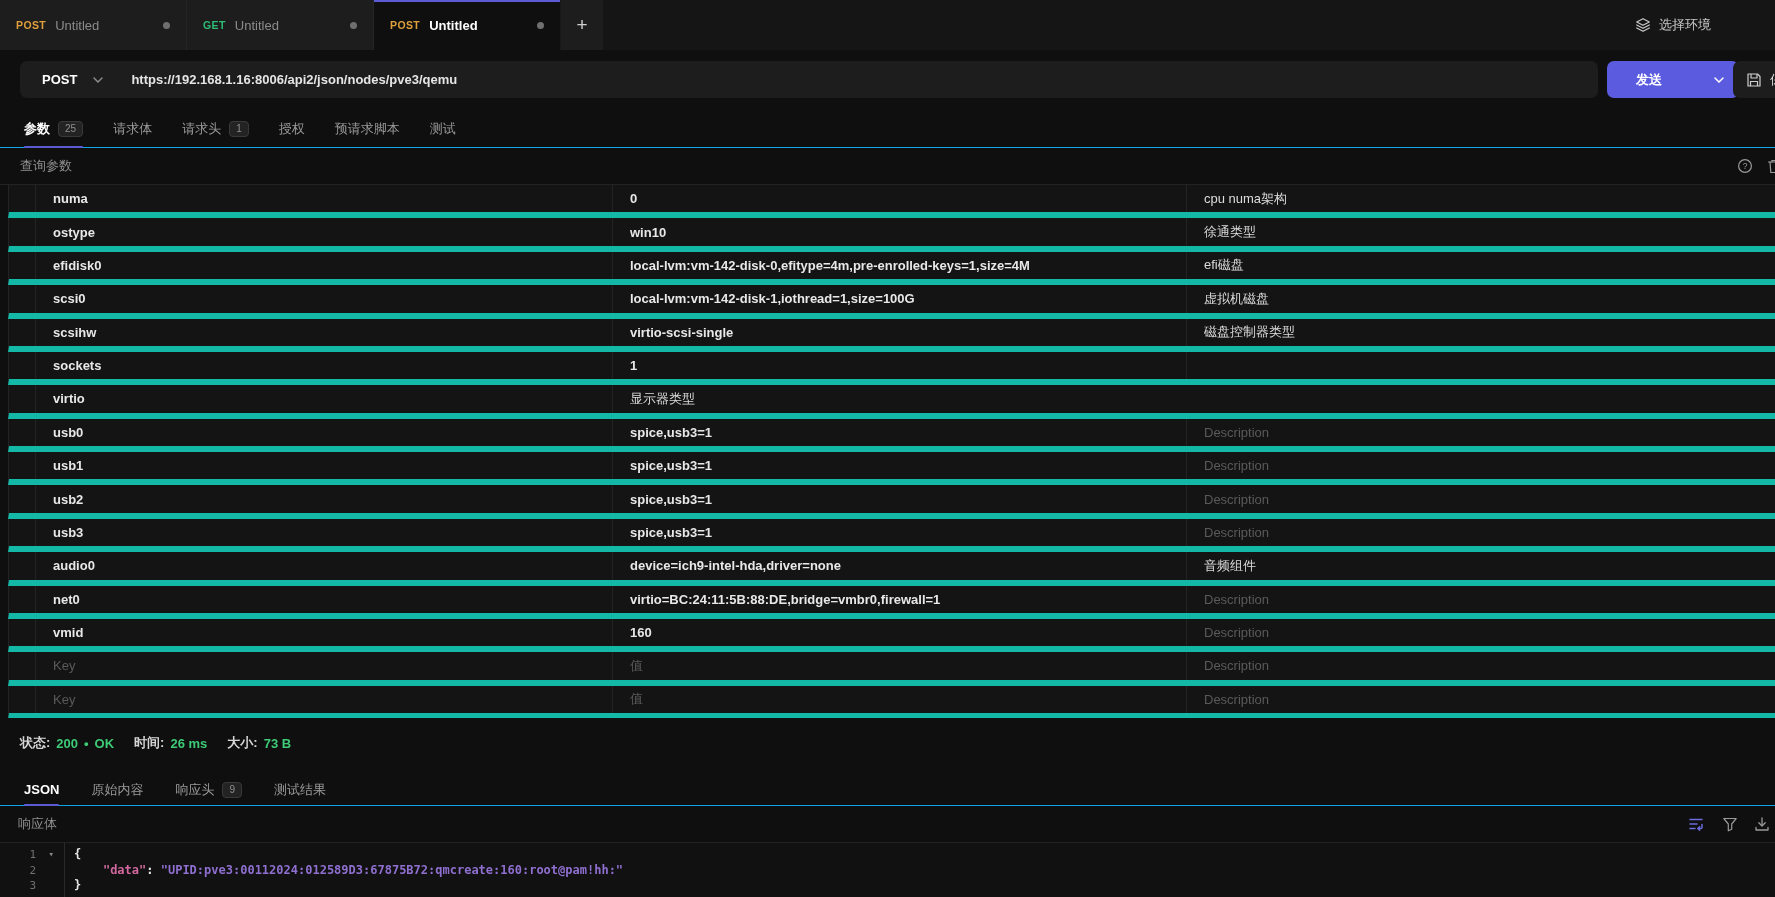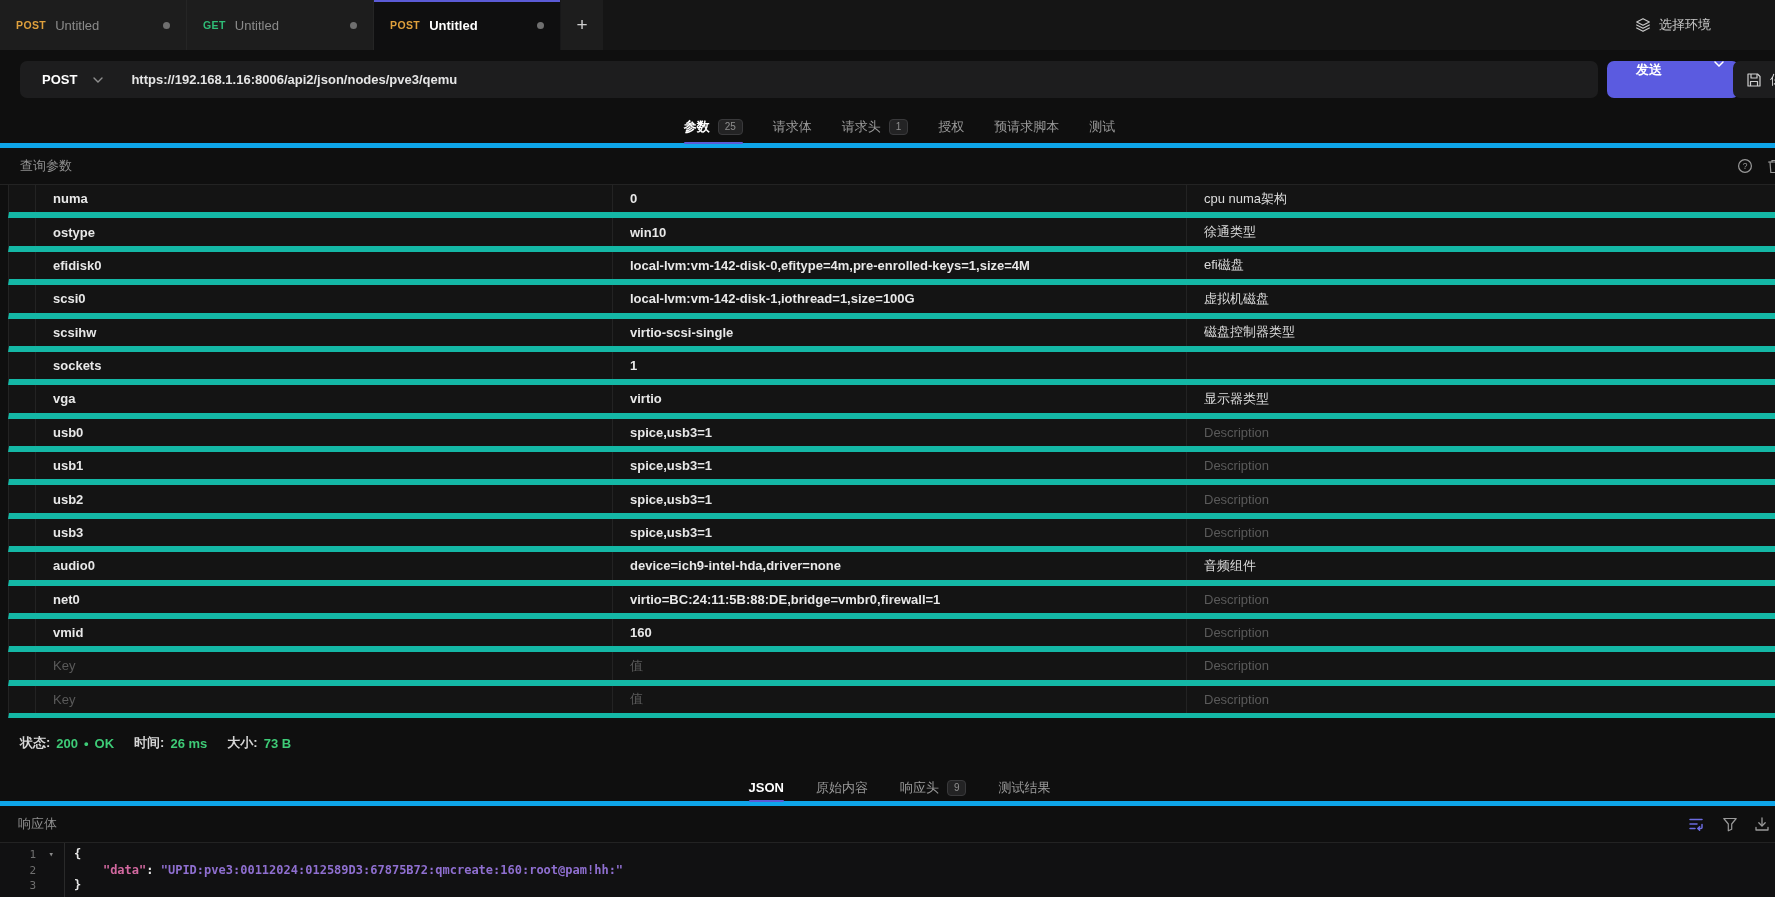--- a/index.html
+++ b/index.html
@@ -19,27 +19,27 @@
   .rtab.active .ttl { color:#ffffff; font-weight:bold; }
   .plusbtn { width:42px; display:flex; align-items:center; justify-content:center; font-size:19px; color:#cfcfcf; cursor:pointer; background:#1d1d1d; }
   .env { margin-left:auto; display:flex; align-items:center; gap:8px; padding-right:64px; color:#c9c9c9; font-size:13px; cursor:pointer; }
 
   
   .request-row { position:relative; height:60px; background:#0f0f0f; }
   .url-bar { position:absolute; left:20px; top:11px; width:1578px; height:37px; background:#1d1d1e; border-radius:7px; display:flex; align-items:center; }
   .url-bar .method { font-size:13px; font-weight:bold; color:#fff; margin-left:22px; }
   .url-bar .chev { margin-left:16px; }
   .url-bar .url { margin-left:28px; font-size:13px; font-weight:bold; color:#e5e5e5; }
-  .send-btn { position:absolute; left:1607px; top:11px; width:132px; height:37px; background:#5b5be0; border-radius:7px; display:flex; align-items:flex-start; justify-content:space-between; padding:0 15px 0 29px; cursor:pointer; }
+  .send-btn { position:absolute; left:1607px; top:11px; width:132px; height:37px; background:#5b5be0; border-radius:7px; display:flex; align-items:center; justify-content:space-between; padding:0 15px 0 29px; cursor:pointer; }
   .send-btn .lbl { color:#fff; font-size:13px; font-weight:bold; }
   .save-btn { position:absolute; left:1733px; top:11px; width:92px; height:37px; background:#1d1d1e; border-radius:7px; display:flex; align-items:center; gap:8px; padding:0 13px; cursor:pointer; }
   .save-btn .lbl { color:#e0e0e0; font-size:13px; }
 
   
-  .tabs-row { display:flex; align-items:center; padding-left:24px; gap:30px; border-bottom:5px solid #0ea5e9;justify-content:center; }
+  .tabs-row { display:flex; align-items:center; padding-left:24px; gap:30px; border-bottom:1px solid #0ea5e9; }
   .req-tabs { height:38px; }
   .tab-item { position:relative; height:100%; display:flex; align-items:center; gap:8px; font-size:13px; color:#9a9a9a; cursor:pointer; }
   .tab-item.active { color:#ffffff; font-weight:bold; }
   .tab-item.active::after { content:""; position:absolute; left:0; right:0; bottom:-1px; height:2px; background:#5b5bd6; border-radius:2px; }
   .badge { font-size:10px; font-weight:normal; color:#8f8f8f; background:#232324; border:1px solid #39393b; border-radius:4px; padding:1px 6px; line-height:12px; }
 
   
   .params-toolbar { position:relative; height:36px; display:flex; align-items:center; }
   .params-toolbar .sec-label { margin-left:20px; font-size:13px; color:#8f8f8f; }
   .tool-ico { position:absolute; top:10px; width:16px; height:16px; cursor:pointer; }
@@ -248,23 +248,20 @@
         <div class="pcell gutter"></div>
         <div class="pcell k">
           <span>sockets</span>
         </div>
         <div class="pcell v">
           <span>1</span>
         </div>
       </div>
       <div class="prow">
         <div class="pcell gutter"></div>
-        <div class="pcell k">
-          <span>vga</span>
-        </div>
         <div class="pcell v">
           <span>virtio</span>
         </div>
         <div class="pcell d">
           <span>显示器类型</span>
         </div>
       </div>
       <div class="prow">
         <div class="pcell gutter"></div>
         <div class="pcell k">

